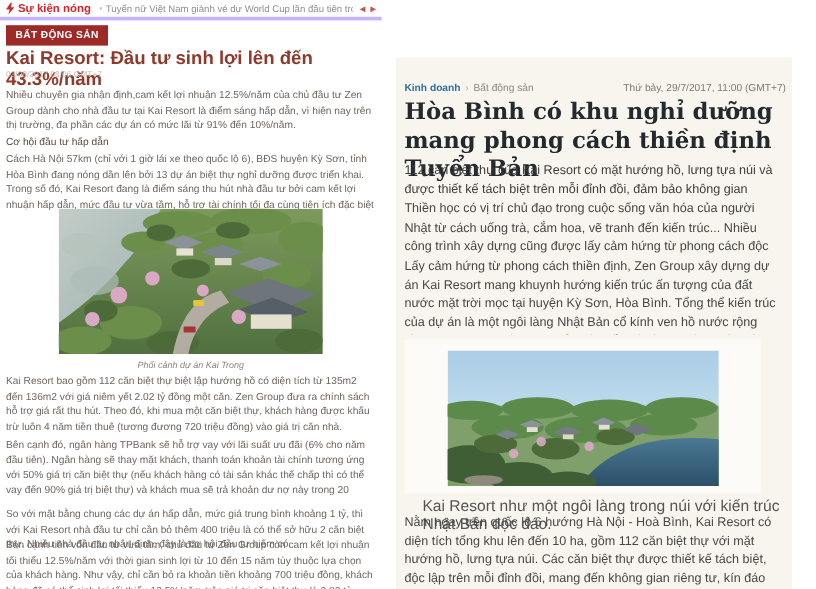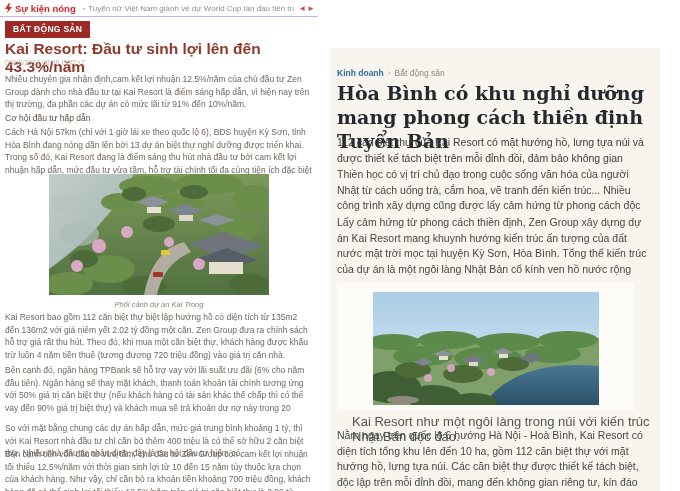--- a/index.html
+++ b/index.html
@@ -5,21 +5,21 @@
   * { box-sizing: border-box; margin: 0; padding: 0; }
   html,body { width:680px; height:491px; overflow:hidden; background:#fff;
     font-family:"Liberation Sans", sans-serif; }
   .page { position:relative; width:680px; height:491px; background:#fff; }
 
   
   .left-col { position:absolute; left:0; top:0; width:318px; height:491px; }
 
   .ticker { position:absolute; left:0; top:0; width:318px; height:17px;
     display:flex; align-items:center; padding:2px 2px 2px 5px;
-    border-bottom:1px solid #c4b5fd; }
+    border-bottom:3px solid #c4b5fd; }
   .ticker-label { display:flex; align-items:center; gap:3px; color:#d0262c;
     font-weight:bold; font-size:9.5px; white-space:nowrap; flex:0 0 auto; }
   .ticker-items { flex:1 1 auto; display:flex; gap:10px; margin-left:7px;
     overflow:hidden; white-space:nowrap; font-size:8px; color:#8f8f8f; }
   .ticker-item { display:flex; gap:3px; align-items:center; }
   .ticker-bullet { color:#c2bcb6; font-size:7px; }
   .ticker-arrows { flex:0 0 auto; margin-left:4px; font-size:8px; color:#c2554d;
     letter-spacing:1px; cursor:pointer; }
 
   .badge { position:absolute; left:5px; top:21px; background:#9c2b28; color:#fff;
@@ -173,20 +173,21 @@
   </div>
 
   <div class="right-panel">
 
     <div class="rc-head">
       <span class="rc-breadcrumb">
         <span class="section">Kinh doanh</span>
         <span class="sep">›</span>
         <span class="sub">Bất động sản</span>
       </span>
+      <span class="rc-date">Thứ bảy, 29/7/2017, 11:00 (GMT+7)</span>
     </div>
 
     <h2 class="rc-title">Hòa Bình có khu nghỉ dưỡng mang phong cách thiền định Tuyển Bản</h2>
 
     <p class="rp rp-lead">112 căn biệt thự của Kai Resort có mặt hướng hồ, lưng tựa núi và được thiết kế tách biệt trên mỗi đỉnh đồi, đảm bảo không gian riêng tư.</p>
     <p class="rp rp-1">Thiền học có vị trí chủ đạo trong cuộc sống văn hóa của người Nhật từ cách uống trà, cắm hoa, vẽ tranh đến kiến trúc... Nhiều công trình xây dựng cũng được lấy cảm hứng từ phong cách độc đáo này.</p>
     <p class="rp rp-2">Lấy cảm hứng từ phong cách thiền định, Zen Group xây dựng dự án Kai Resort mang khuynh hướng kiến trúc ấn tượng của đất nước mặt trời mọc tại huyện Kỳ Sơn, Hòa Bình. Tổng thể kiến trúc của dự án là một ngôi làng Nhật Bản cổ kính ven hồ nước rộng lớn, xen kẽ giữa màu xanh của cây cối, núi rừng thiên nhiên có sẵn nơi đây.</p>
 
     <figure class="rc-figure">
       <svg viewBox="0 0 226 113" preserveAspectRatio="none">

